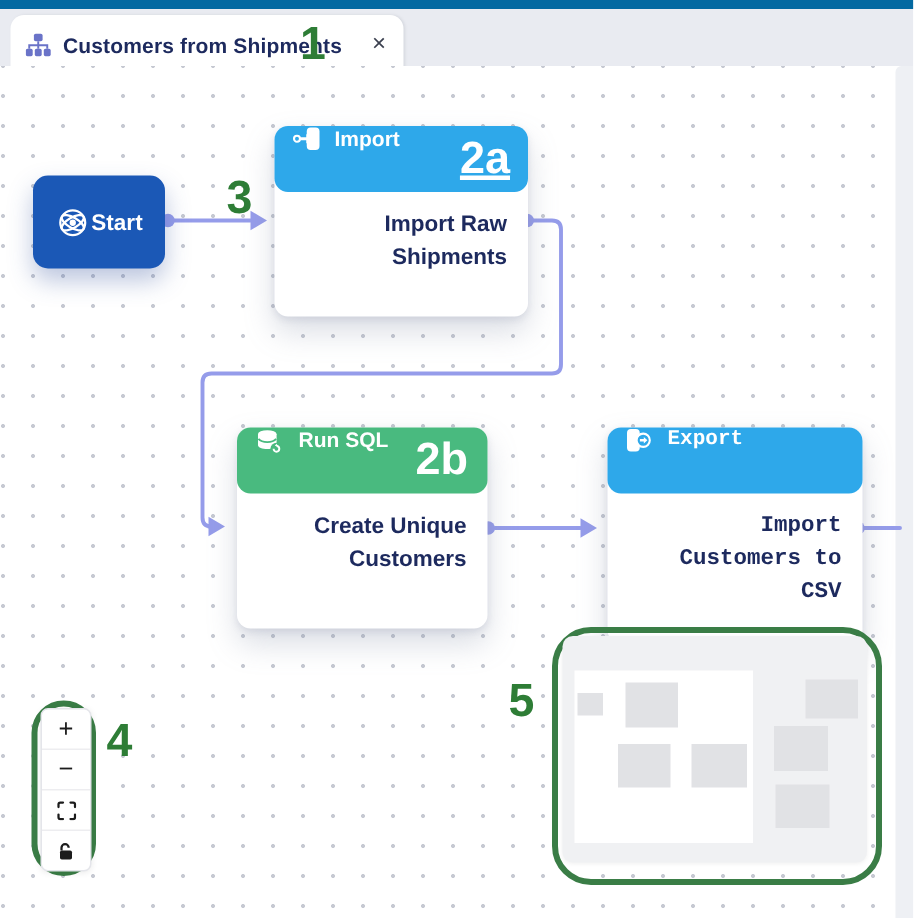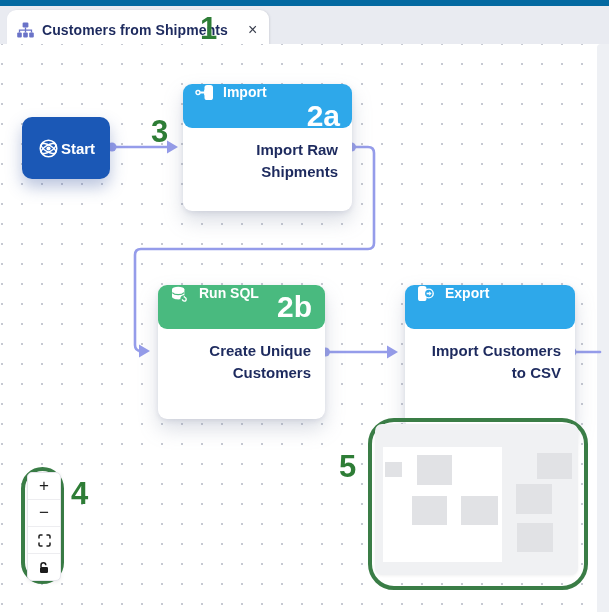--- a/index.html
+++ b/index.html
@@ -129,21 +129,21 @@
     <div class="node-header" style="background: rgb(46, 168, 234);">
       <span style="display:flex;">
         <svg width="19" height="17" viewBox="0 0 19 17">
           <rect x="9.5" y="1" width="8.5" height="15" rx="2.6" fill="#fff"></rect>
           <circle cx="3" cy="8.5" r="2" fill="none" stroke="#fff" stroke-width="1.4"></circle>
           <path d="M5.2 8.5 H10" stroke="#fff" stroke-width="2"></path>
           <polygon points="9.2,5.4 13.2,8.5 9.2,11.6" fill="#fff"></polygon>
         </svg>
       </span>
       <span class="node-type">Import</span>
-      <span class="anno-white" style="right:12px;top:17px;text-decoration:underline;">2a</span>
+      <span class="anno-white" style="right:12px;top:7px;text-decoration:underline;">2a</span>
     </div>
     <div class="node-body">Import Raw Shipments</div>
   </div>
 
   <div class="node-card" style="left:158px;top:285px;width:167px;height:134px;">
     <div class="node-header" style="background: rgb(73, 186, 127);">
       <span style="display:flex;color:#49ba7f;">
         <svg width="20" height="20" viewBox="0 0 20 20">
           <ellipse cx="8.2" cy="4.4" rx="6.2" ry="2.6" fill="#fff"></ellipse>
           <path d="M2 4.4 v7.4 c0 1.45 2.8 2.6 6.2 2.6 s6.2-1.15 6.2-2.6 V4.4" fill="#fff"></path>
@@ -152,21 +152,21 @@
           <path d="M12.4 14.2 a1.9 1.9 0 1 0 1.9 -1.9" fill="none" stroke="#fff" stroke-width="1.3"></path>
           <polygon points="13.2,12.3 15.4,12.3 14.3,10.8" fill="#fff"></polygon>
         </svg>
       </span>
       <span class="node-type">Run SQL</span>
       <span class="anno-white" style="right:13px;top:7px;">2b</span>
     </div>
     <div class="node-body">Create Unique Customers</div>
   </div>
 
-  <div class="node-card" style="left:405px;top:285px;width:170px;height:144px;">
+  <div class="node-card" style="left:405px;top:285px;width:170px;height:144px;font-family:Liberation Mono, monospace;">
     <div class="node-header" style="background: rgb(46, 168, 234);">
       <span style="display:flex;color:#2ea8ea;">
         <svg width="19" height="17" viewBox="0 0 19 17">
           <rect x="1" y="1" width="8.5" height="15" rx="2.6" fill="#fff"></rect>
           <circle cx="11.8" cy="8.5" r="4.4" fill="currentColor" stroke="#fff" stroke-width="1.4"></circle>
           <path d="M9.6 8.5 H12.6" stroke="#fff" stroke-width="1.7"></path>
           <polygon points="12.2,6.3 14.6,8.5 12.2,10.7" fill="#fff"></polygon>
         </svg>
       </span>
       <span class="node-type">Export</span>

